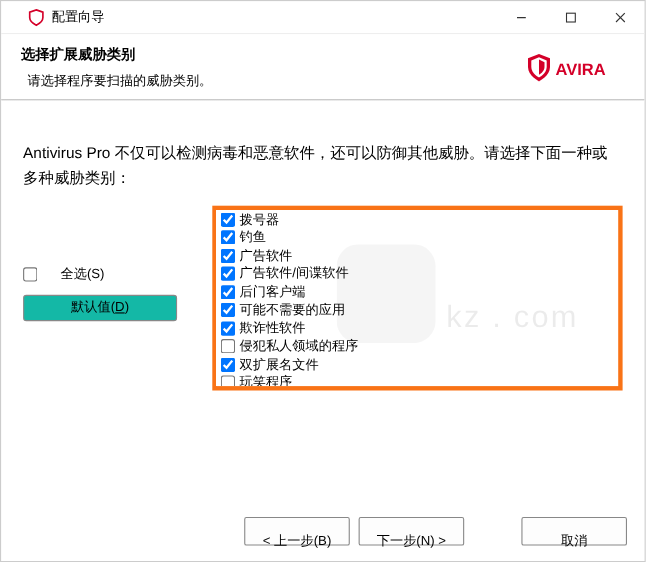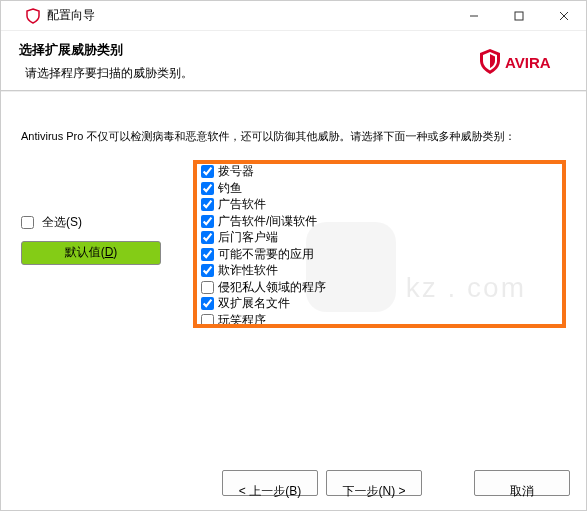--- a/index.html
+++ b/index.html
@@ -13,26 +13,26 @@
 
 .header { padding: 10px 18px 8px 18px; display: flex; align-items: center; }
 .header-text { flex: 1; }
 .header-title { font-weight: bold; font-size: 13px; margin-bottom: 6px; }
 .header-sub { font-size: 12px; margin-left: 6px; }
 .logo { margin-top: 4px; }
 
 .divider { height: 2px; background: linear-gradient(#bbb,#fff); }
 
 .content { flex: 1; padding: 36px 20px 10px 20px; position: relative; }
-.intro { font-size: 11px; line-height: 1.6; margin-bottom: 14px; }
+.intro { font-size: 14px; line-height: 1.6; margin-bottom: 14px; }
 
 .row { display: flex; gap: 16px; }
 .left-col { width: 156px; padding-top: 54px; }
-.select-all { display: flex; align-items: center; gap: 8px; font-size: 12px; margin-bottom: 10px; }
-.default-btn { width: 140px; height: 24px; border: 1px solid #888; background: #84cc16; border-radius: 3px; font-size: 12px; cursor: pointer; }
+.select-all { display: flex; align-items: center; gap: 21px; font-size: 12px; margin-bottom: 10px; }
+.default-btn { width: 140px; height: 24px; border: 1px solid #888; background: #14b8a6; border-radius: 3px; font-size: 12px; cursor: pointer; }
 .default-btn u { text-decoration: underline; }
 
 .listbox { flex: 1; height: 168px; border: 4px solid #f97316; background: #fff; overflow-y: scroll; }
 .listbox-item { display: flex; align-items: center; gap: 4px; padding: 0 4px; height: 16.5px; font-size: 12px; }
 .listbox-item input { margin: 0; }
 
 .watermark { position: absolute; right: 60px; top: 180px; font-size: 28px; color: rgba(0,0,0,0.08); pointer-events: none; font-weight: 300; letter-spacing: 2px; }
 .watermark-circle { position: absolute; right: 190px; top: 130px; width: 90px; height: 90px; border-radius: 20px; background: rgba(0,0,0,0.04); pointer-events: none; }
 
 .footer { padding: 14px 16px; display: flex; justify-content: flex-end; gap: 8px; }

